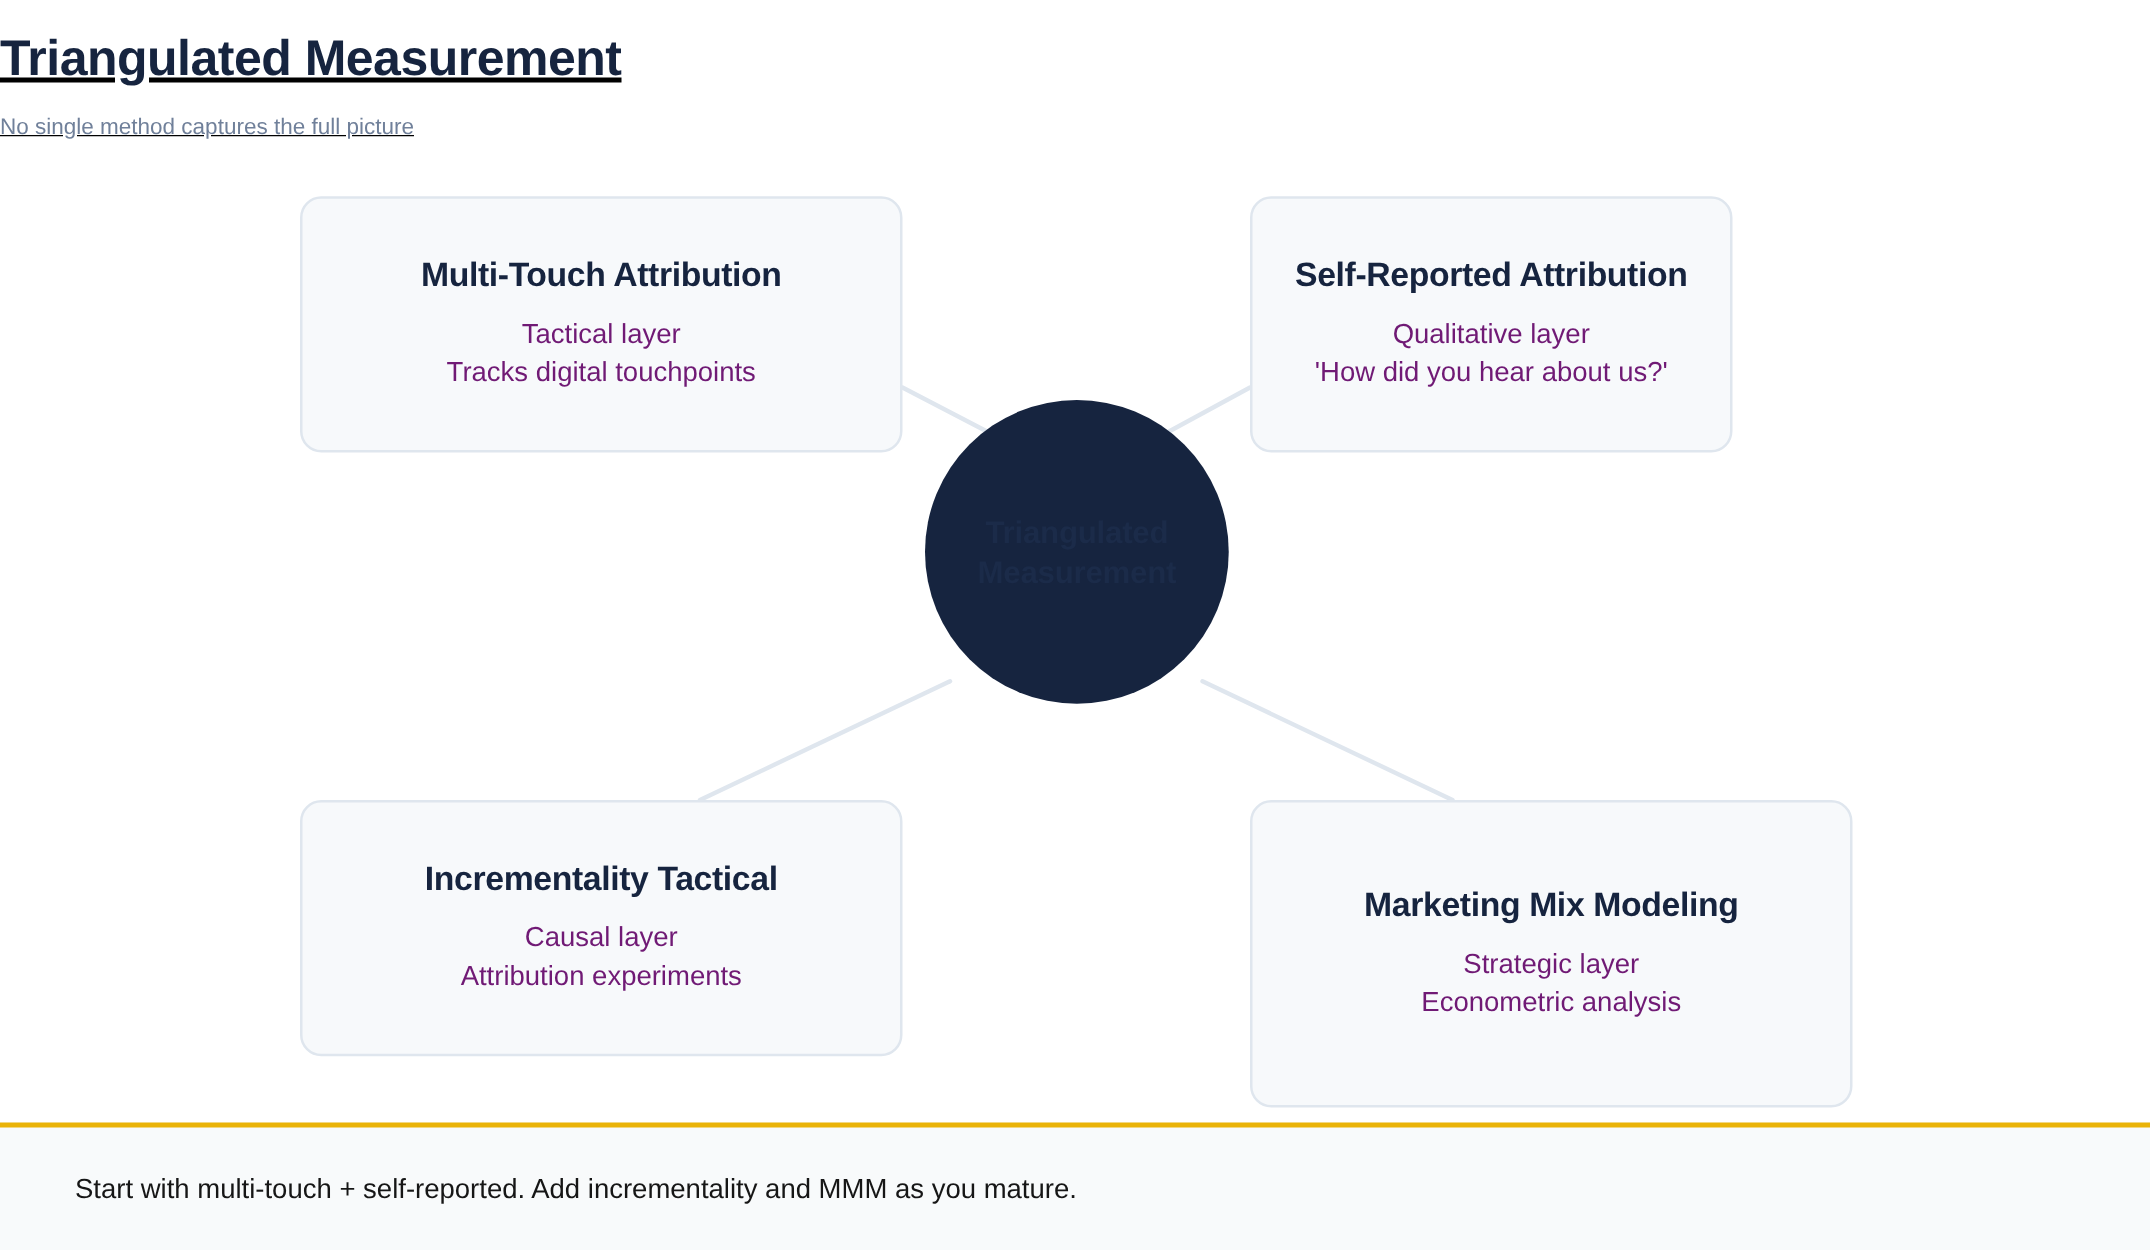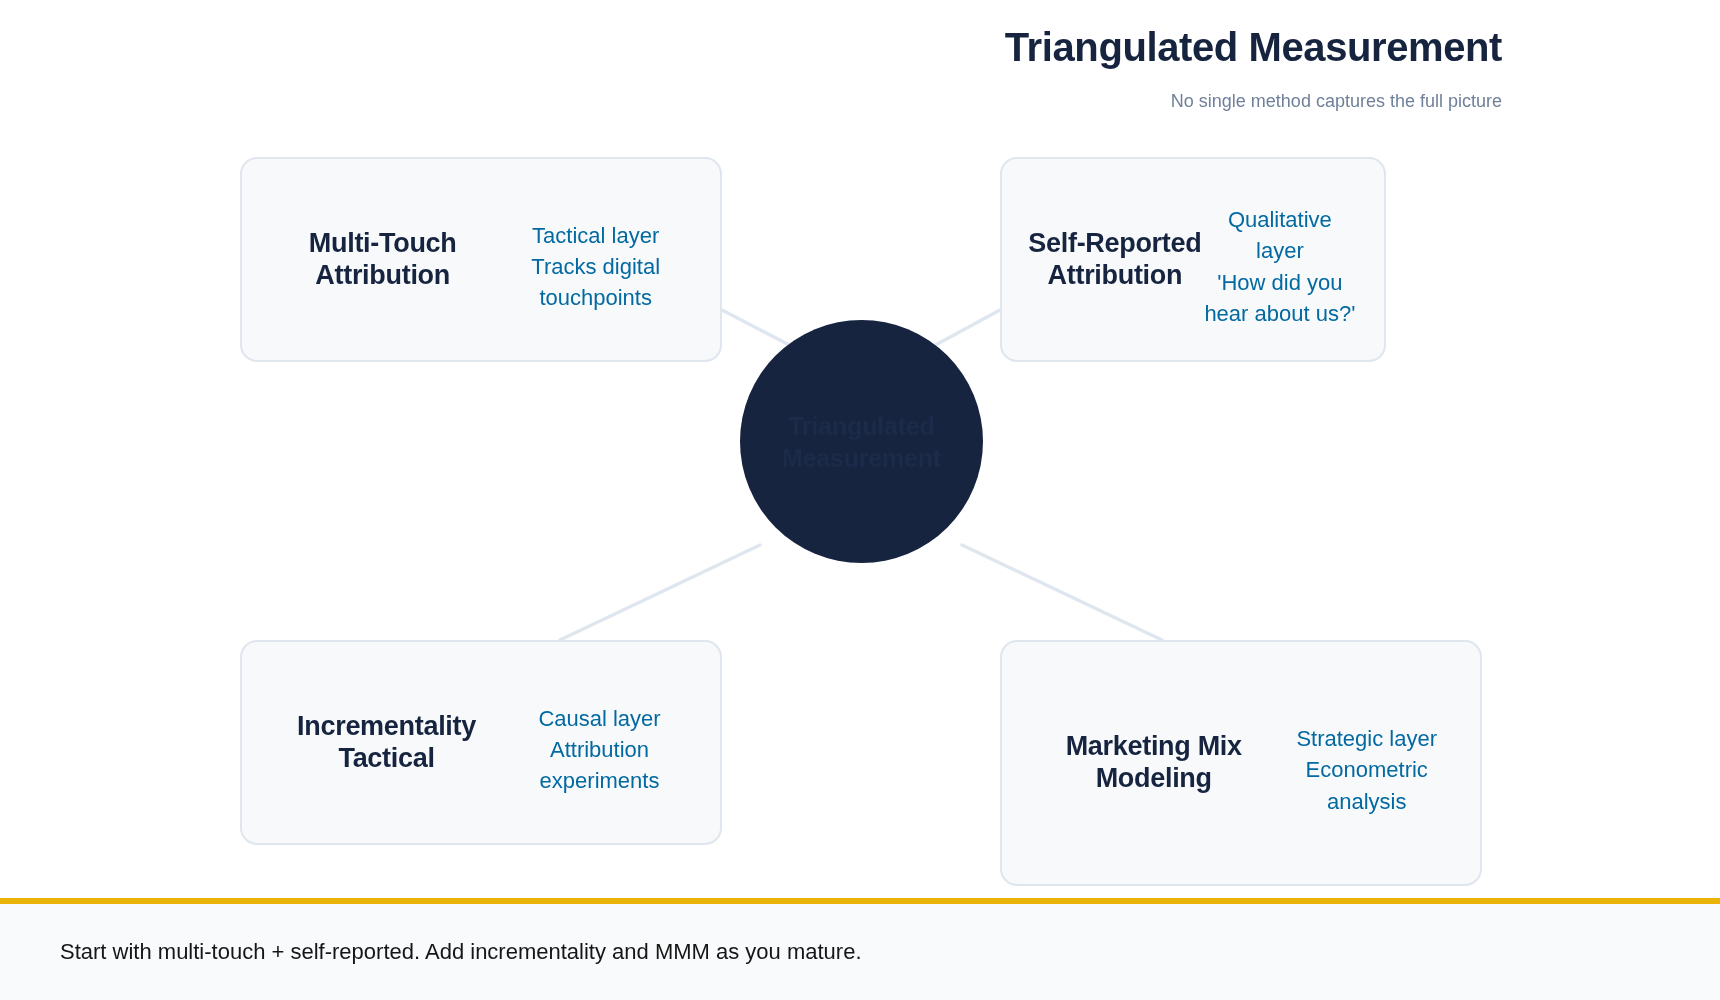--- a/index.html
+++ b/index.html
@@ -18,21 +18,22 @@
     height: 1000px;
     background: #ffffff;
   }
 
   
   .header {
     position: absolute;
     top: 22px;
     left: 0;
     width: 1502px;
-    text-align: right;
+    text-align: left;
+    text-decoration: underline;
   }
   .title {
     font-size: 40px;
     font-weight: bold;
     color: #16243f;
     letter-spacing: -0.4px;
     line-height: 1.25;
   }
   .subtitle {
     margin-top: 18px;
@@ -76,56 +77,56 @@
     letter-spacing: -0.2px;
   }
 
   
   .card {
     position: absolute;
     background: #f7f9fb;
     border: 2px solid #dfe6ee;
     border-radius: 17px;
     display: flex;
-    flex-direction: row;
+    flex-direction: column;
     align-items: center;
     justify-content: center;
     text-align: center;
     padding: 18px 26px;
   }
   .card-title {
     font-size: 27px;
     font-weight: bold;
     color: #16243f;
     line-height: 1.17;
     letter-spacing: -0.3px;
   }
   .card-lines {
     margin-top: 14px;
     font-size: 22px;
-    color: #0369a1;
+    color: #701a75;
     line-height: 1.42;
     font-weight: normal;
   }
   .card-line { display: block; }
 
   #card-mta  { left: 240px;  top: 157px; width: 482px; height: 205px; }
   #card-sra  { left: 1000px; top: 157px; width: 386px; height: 205px; }
   #card-inc  { left: 240px;  top: 640px; width: 482px; height: 205px; }
   #card-mmm  { left: 1000px; top: 640px; width: 482px; height: 246px; }
 
   
   .footer {
     position: absolute;
     left: 0;
     bottom: 0;
     width: 1720px;
     height: 102px;
     background: #f8fafb;
-    border-top: 6px solid #eab308;
+    border-top: 4px solid #eab308;
     display: flex;
     align-items: center;
     padding-left: 60px;
   }
   .footer-text {
     font-size: 22px;
     color: #161616;
     line-height: 1.3;
     font-weight: normal;
   }

